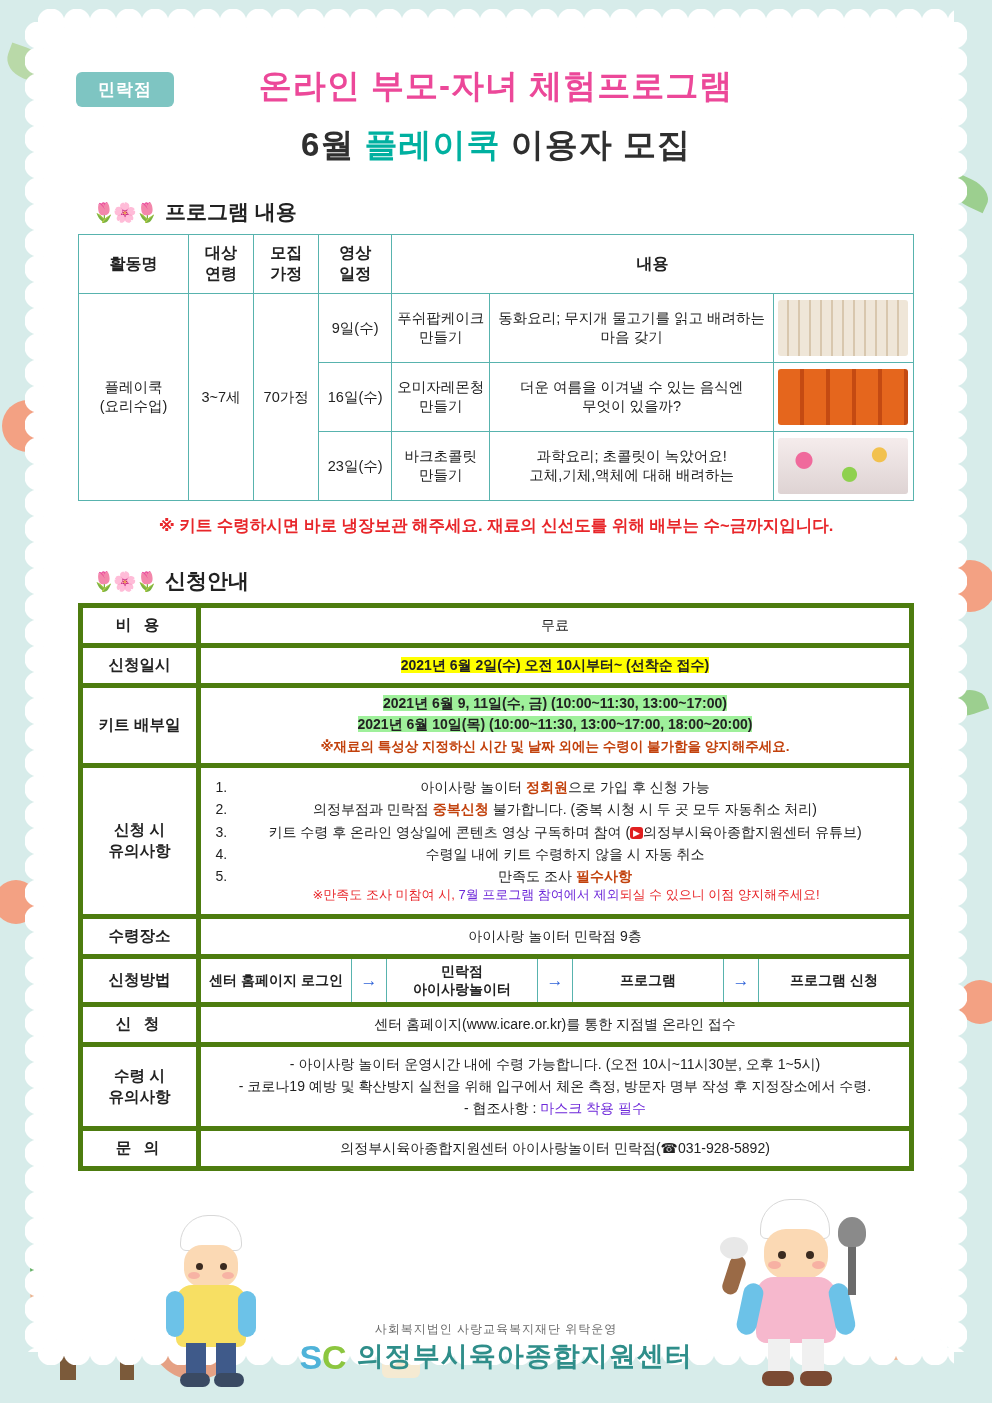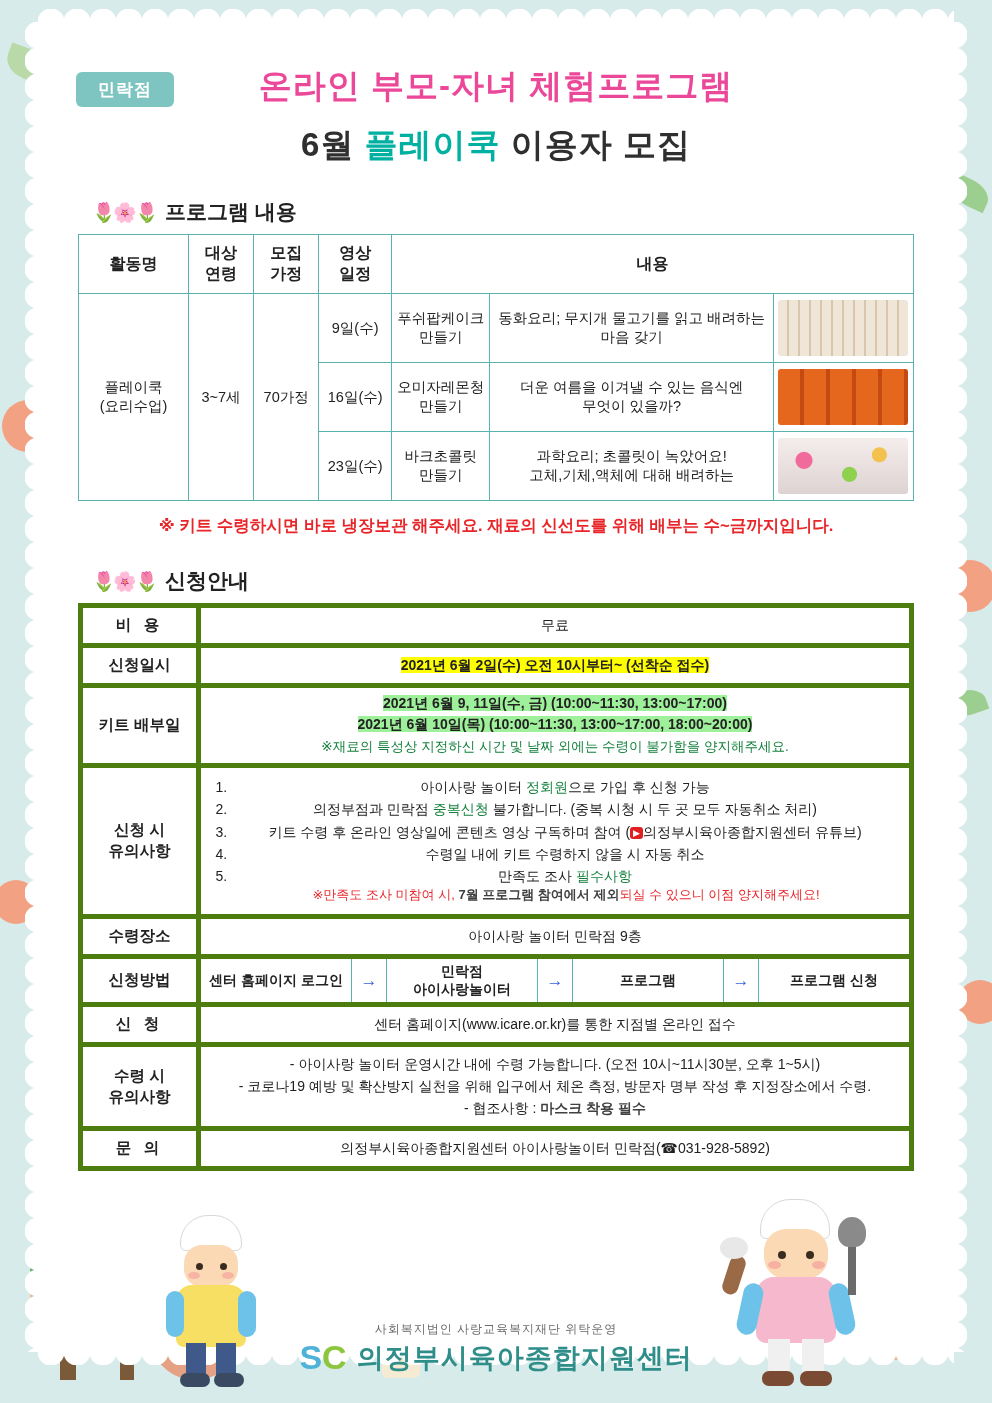--- a/index.html
+++ b/index.html
@@ -96,22 +96,22 @@
   .notice-red {
     color:#e8262a; font-weight:bold; font-size:16.5px;
     text-align:center; margin:14px 0 4px 0;
   }
 
   .info td { border:5px solid #4d7c0f; font-size:14px; color:#222; padding:7px 10px; vertical-align:middle; }
   .info td.label { text-align:center; font-weight:bold; font-size:15.5px; width:118px; letter-spacing:4px; }
   .info td.label.tight { letter-spacing:0; }
   .hl-yellow { background:#ffff00; display:inline; font-weight:bold; }
   .hl-green { background:#9ff09b; display:inline; font-weight:bold; }
-  .red-b { color:#15803d; font-weight:normal; }
-  .blue-b { color:#404040; font-weight:bold; }
+  .red-b { color:#c2410c; font-weight:bold; }
+  .blue-b { color:#6d28d9; font-weight:normal; }
   ol.rules { margin:0; padding-left:20px; }
   ol.rules li { margin:2px 0; line-height:1.45; }
   .sub-note { color:#e8262a; font-size:13px; margin-left:2px; }
 
   .flow { display:flex; align-items:center; width:100%; }
   .flow .box { flex:1; text-align:center; font-weight:bold; font-size:14px; padding:4px 2px; line-height:1.25; }
   .flow .arrow { width:34px; text-align:center; color:#2f63d8; font-size:17px; font-weight:bold; }
   .flow .sep { width:1px; align-self:stretch; background:#58b3ae; }
 
   .yt-badge {
@@ -385,17 +385,17 @@
   <div style="position:absolute;left:136px;top:44px;width:8px;height:56px;background:#6b6b6b;"></div>
   <div style="position:absolute;left:126px;top:22px;width:28px;height:30px;background:#8a8a8a;border-radius:50% 50% 40% 40%;"></div>
   <div style="position:absolute;left:56px;top:144px;width:22px;height:36px;background:#f0f0f0;"></div>
   <div style="position:absolute;left:90px;top:144px;width:22px;height:36px;background:#f0f0f0;"></div>
   <div style="position:absolute;left:50px;top:176px;width:32px;height:15px;background:#7b4a33;border-radius:7px;"></div>
   <div style="position:absolute;left:88px;top:176px;width:32px;height:15px;background:#7b4a33;border-radius:7px;"></div>
 </div>
 
 <div class="footer-logo">
   <div class="footer-sub">사회복지법인 사랑교육복지재단 위탁운영</div>
-  <div style="display:flex;align-items:center;justify-content:center;gap:4px;">
+  <div style="display:flex;justify-content:center;gap:4px;">
     <span class="sc-mark">S<span class="g">C</span></span>
     <span class="footer-main">의정부시육아종합지원센터</span>
   </div>
 </div>
 
 </body></html>

